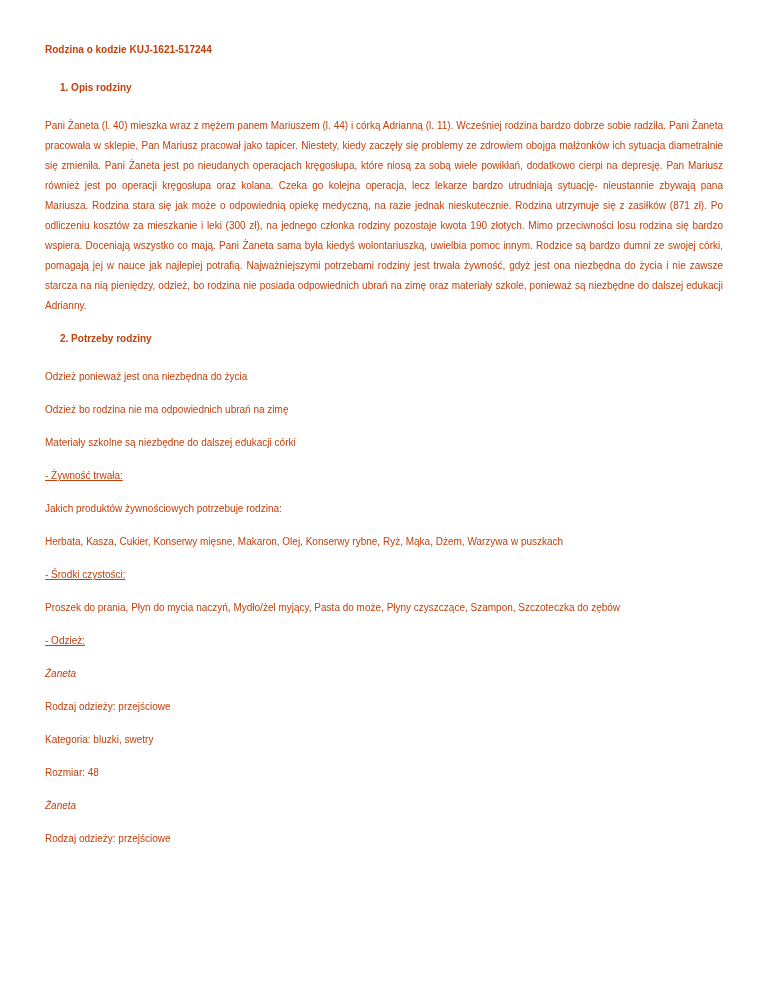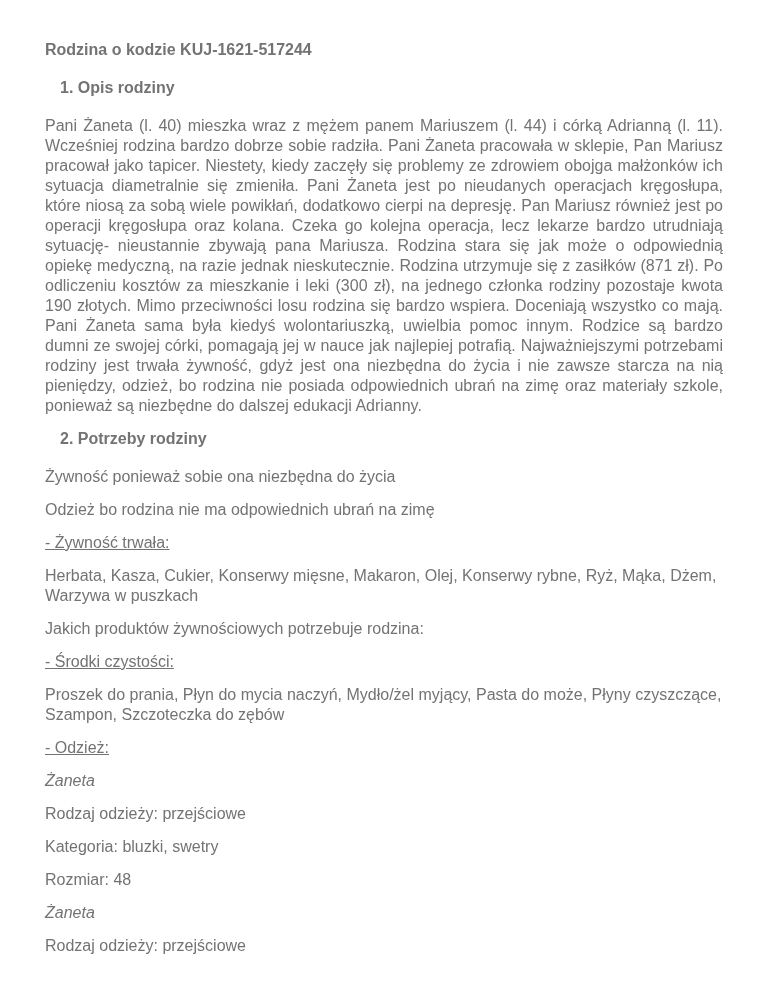--- a/index.html
+++ b/index.html
@@ -12,24 +12,24 @@
     font-family: "Liberation Sans", "DejaVu Sans", sans-serif;
     color: #1a1a1a;
   }
   .page {
     width: 768px;
     min-height: 994px;
     background: #ffffff;
     padding: 40px 45px 30px 45px;
   }
   .block {
-    font-size: 16px;
+    font-size: 10px;
     line-height: 20px;
     margin-bottom: 13px;
-    color: #737373;
+    color: #c2410c;
   }
   .doc-title {
     font-weight: bold;
     margin-bottom: 18px;
   }
   .section-heading {
     font-weight: bold;
     margin-bottom: 18px;
     margin-left: 15px;
   }
@@ -55,26 +55,27 @@
 <div class="page">
 
   <p class="block doc-title">Rodzina o kodzie KUJ-1621-517244</p>
 
   <p class="block section-heading">1. Opis rodziny</p>
 
   <p class="block justified">Pani Żaneta (l. 40) mieszka wraz z mężem panem Mariuszem (l. 44) i córką Adrianną (l. 11). Wcześniej rodzina bardzo dobrze sobie radziła. Pani Żaneta pracowała w sklepie, Pan Mariusz pracował jako tapicer. Niestety, kiedy zaczęły się problemy ze zdrowiem obojga małżonków ich sytuacja diametralnie się zmieniła. Pani Żaneta jest po nieudanych operacjach kręgosłupa, które niosą za sobą wiele powikłań, dodatkowo cierpi na depresję. Pan Mariusz również jest po operacji kręgosłupa oraz kolana. Czeka go kolejna operacja, lecz lekarze bardzo utrudniają sytuację- nieustannie zbywają pana Mariusza. Rodzina stara się jak może o odpowiednią opiekę medyczną, na razie jednak nieskutecznie. Rodzina utrzymuje się z zasiłków (871 zł). Po odliczeniu kosztów za mieszkanie i leki (300 zł), na jednego członka rodziny pozostaje kwota 190 złotych. Mimo przeciwności losu rodzina się bardzo wspiera. Doceniają wszystko co mają. Pani Żaneta sama była kiedyś wolontariuszką, uwielbia pomoc innym. Rodzice są bardzo dumni ze swojej córki, pomagają jej w nauce jak najlepiej potrafią. Najważniejszymi potrzebami rodziny jest trwała żywność, gdyż jest ona niezbędna do życia i nie zawsze starcza na nią pieniędzy, odzież, bo rodzina nie posiada odpowiednich ubrań na zimę oraz materiały szkole, ponieważ są niezbędne do dalszej edukacji Adrianny.</p>
 
   <p class="block section-heading">2. Potrzeby rodziny</p>
 
-  <p class="block plain">Żywność ponieważ sobie ona niezbędna do życia</p>
+  <p class="block plain">Odzież ponieważ jest ona niezbędna do życia</p>
   <p class="block plain">Odzież bo rodzina nie ma odpowiednich ubrań na zimę</p>
+  <p class="block plain">Materiały szkolne są niezbędne do dalszej edukacji córki</p>
 
   <p class="block underlined">- Żywność trwała:</p>
+  <p class="block plain">Jakich produktów żywnościowych potrzebuje rodzina:</p>
   <p class="block plain">Herbata, Kasza, Cukier, Konserwy mięsne, Makaron, Olej, Konserwy rybne, Ryż, Mąka, Dżem, Warzywa w puszkach</p>
-  <p class="block plain">Jakich produktów żywnościowych potrzebuje rodzina:</p>
 
   <p class="block underlined">- Środki czystości:</p>
   <p class="block plain">Proszek do prania, Płyn do mycia naczyń, Mydło/żel myjący, Pasta do może, Płyny czyszczące, Szampon, Szczoteczka do zębów</p>
 
   <p class="block underlined">- Odzież:</p>
 
   <p class="block name-heading">Żaneta</p>
   <p class="block plain">Rodzaj odzieży: przejściowe</p>
   <p class="block plain">Kategoria: bluzki, swetry</p>
   <p class="block plain">Rozmiar: 48</p>

